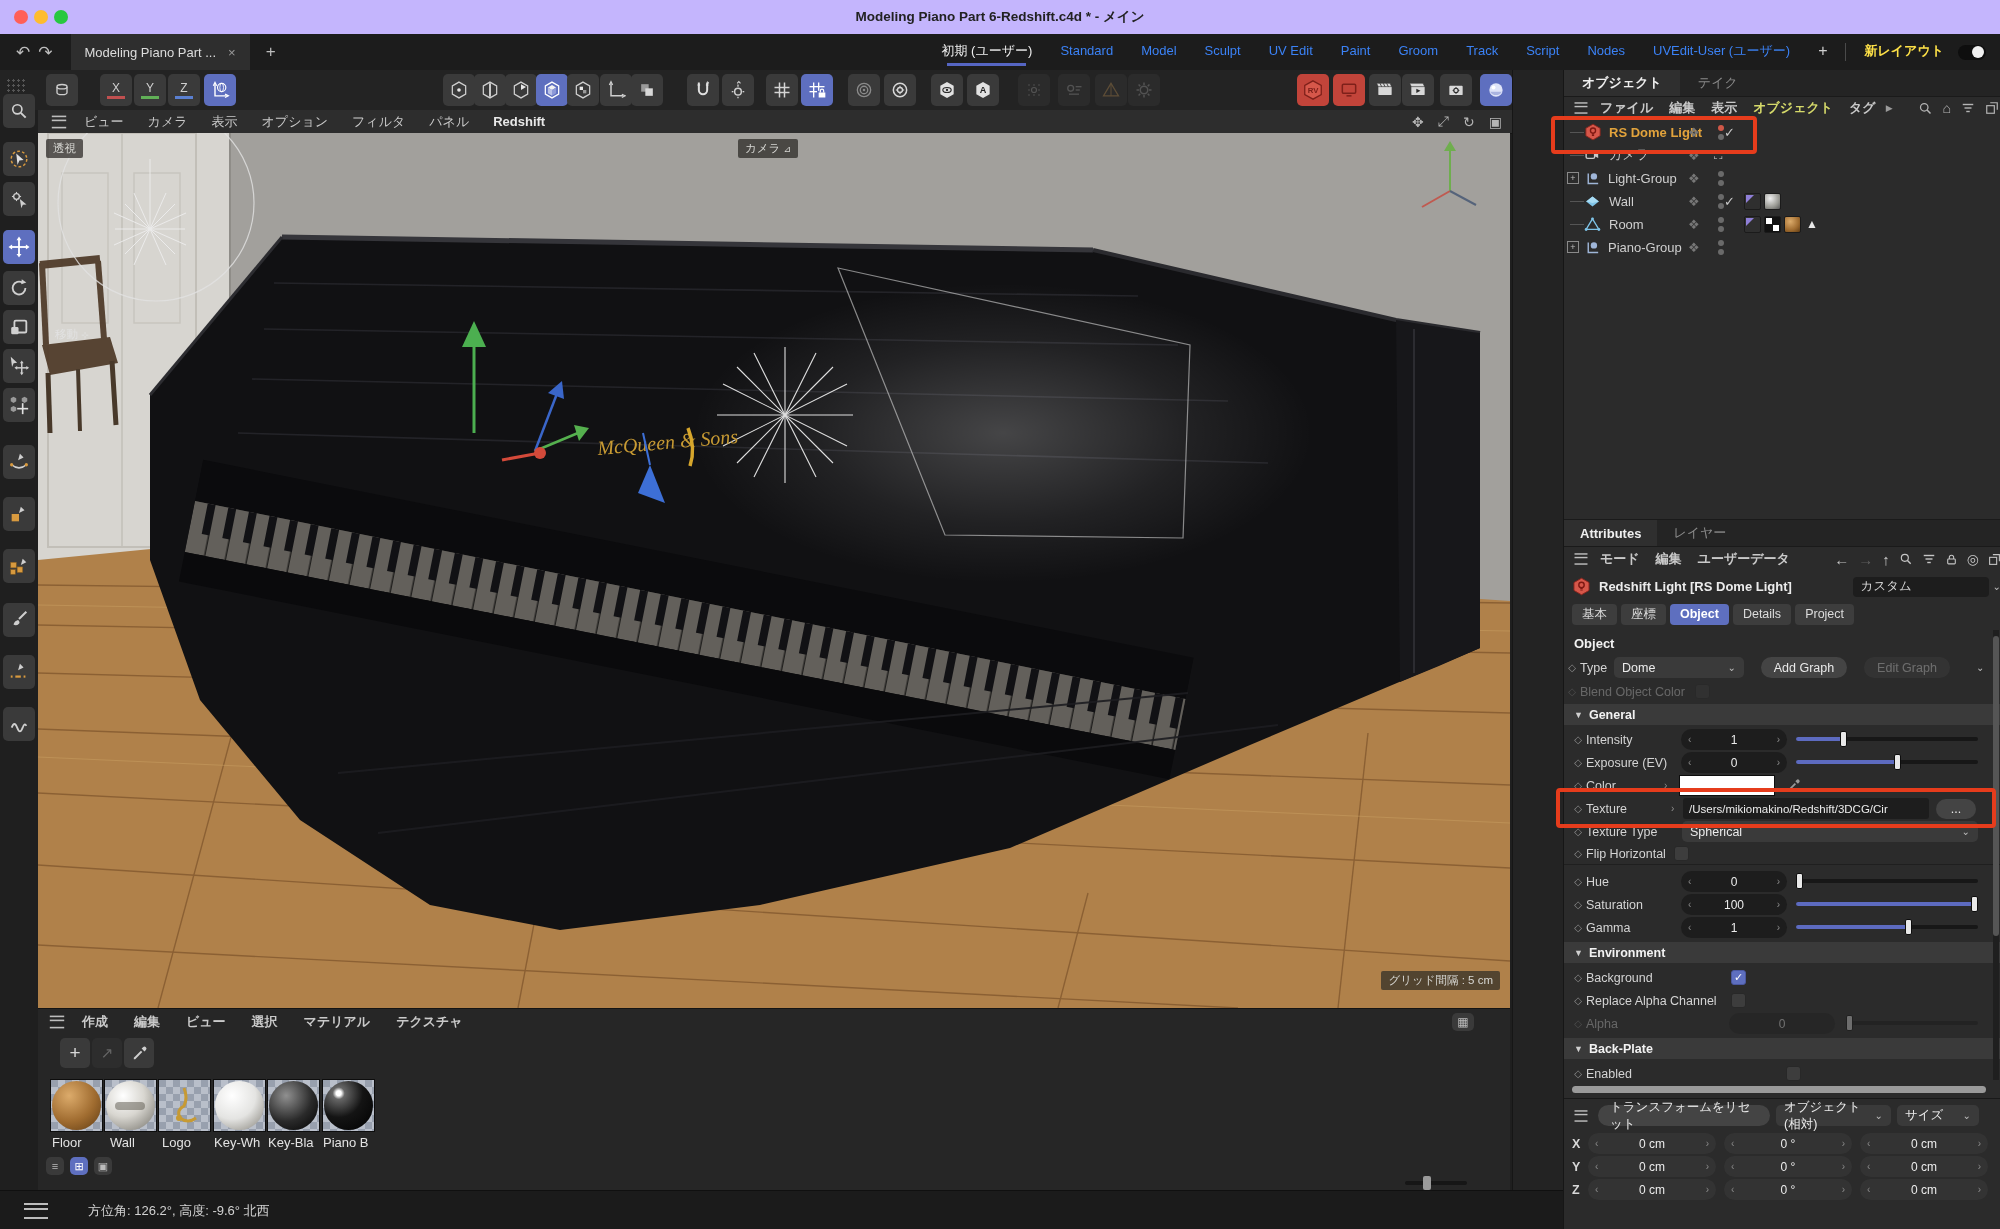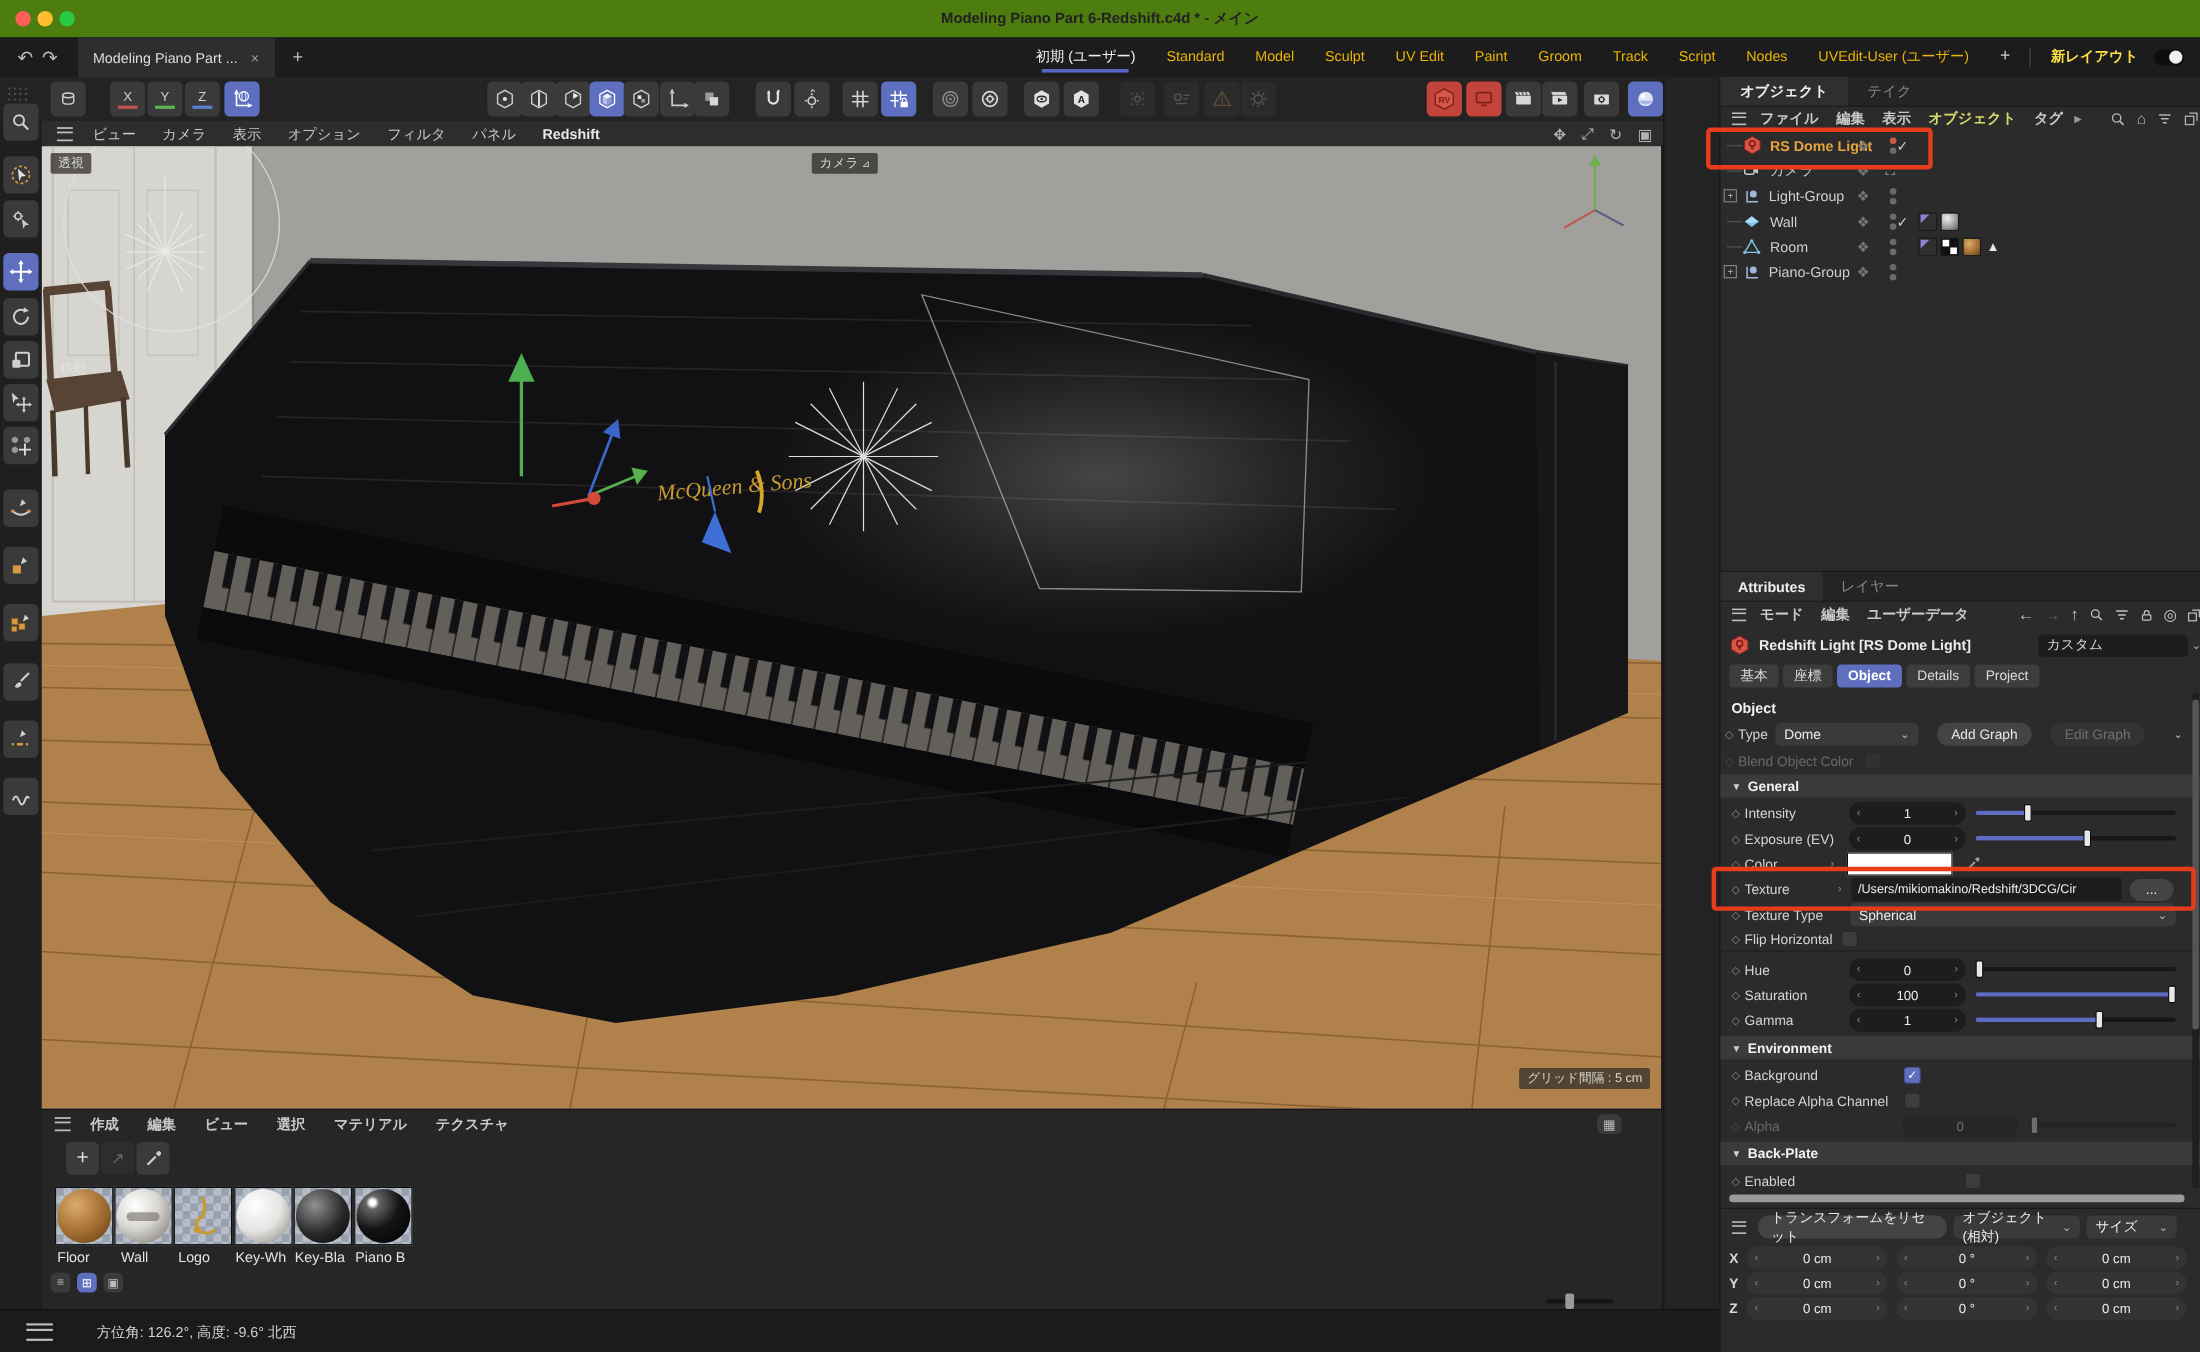--- a/index.html
+++ b/index.html
@@ -9,27 +9,27 @@
   .flex{display:flex;align-items:center}
   .ib{background:#3a3a3a;border-radius:5px;display:flex;align-items:center;justify-content:center}
   .ib.on{background:#5e6fbf}
   .ib.red{background:#c2443a}
   .dim{opacity:.35}
   svg.i{display:block}
   .menu-txt{font-size:13px;color:#c9c9c9}
   .hamb{width:18px;height:12px;border-top:2px solid #bdbdbd;border-bottom:2px solid #bdbdbd;position:relative}
   .hamb:before{content:"";position:absolute;left:0;right:0;top:3px;border-top:2px solid #bdbdbd}
   
-  #titlebar{left:0;top:0;width:2000px;height:34px;background:#4d7c0f;display:flex;align-items:center;justify-content:center}
+  #titlebar{left:0;top:0;width:2000px;height:34px;background:#c4b5fd;display:flex;align-items:center;justify-content:center}
   .traffic{position:absolute;top:10px;width:14px;height:14px;border-radius:50%}
   #title-text{font-size:13.5px;font-weight:bold;color:#222}
   
   #tabrow{left:0;top:34px;width:2000px;height:36px;background:#1c1c1c;display:flex;align-items:center}
   .doc-tab{background:#2e2e2e;height:36px;display:flex;align-items:center;padding:0 14px;font-size:13px;color:#ddd;gap:12px}
-  .layout-tab{font-size:13px;color:#eab308;padding:0 0 3px 0;margin-left:28px;white-space:nowrap}
+  .layout-tab{font-size:13px;color:#3b82f6;padding:0 0 3px 0;margin-left:28px;white-space:nowrap}
   .layout-tab.active{color:#efefef;box-shadow:0 9px 0 -6px #5565c2}
   
   #toolbar{left:0;top:70px;width:2000px;height:40px;background:#232323;border-bottom:1px solid #161616}
   .tbtn{position:absolute;top:4px;width:32px;height:32px}
   
   .ltool{position:absolute;left:3px;width:32px;height:34px}
   
   #vp-menubar{left:38px;top:110px;width:1474px;height:23px;background:#2d2d2d;display:flex;align-items:center;border-bottom:1px solid #151515}
   #viewport{left:38px;top:133px;width:1472px;height:875px;background:#a2a09c;overflow:hidden}
   .vp-chip{position:absolute;background:rgba(40,38,34,.72);color:#d8d8d4;font-size:11.5px;padding:2px 7px;border-radius:2px}

